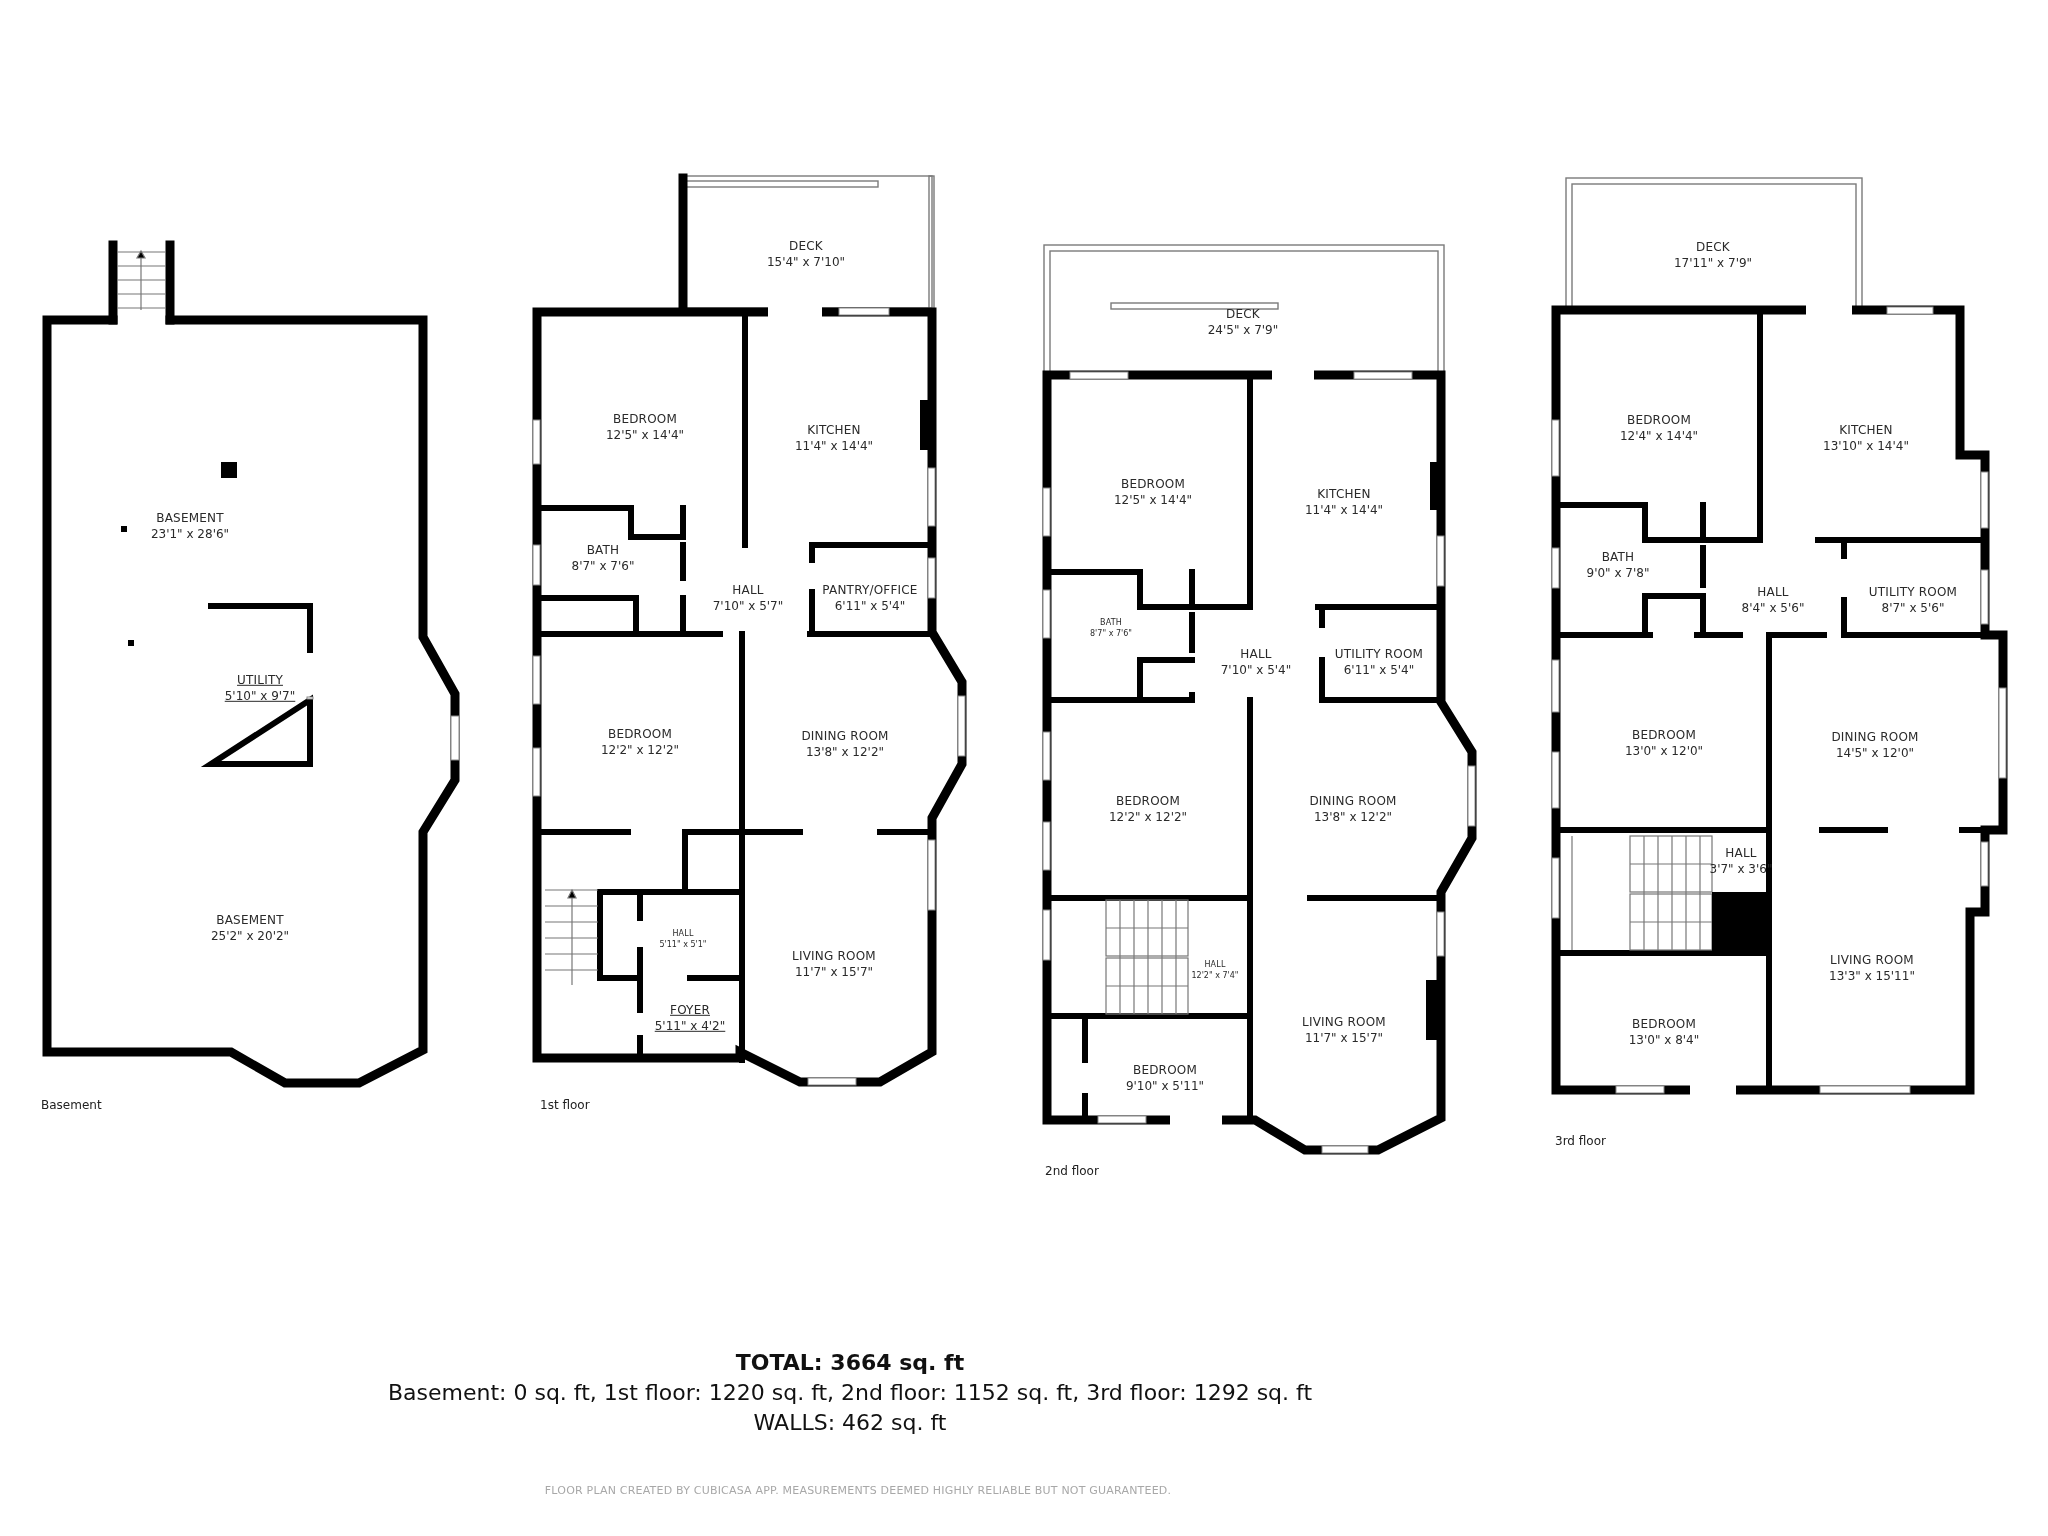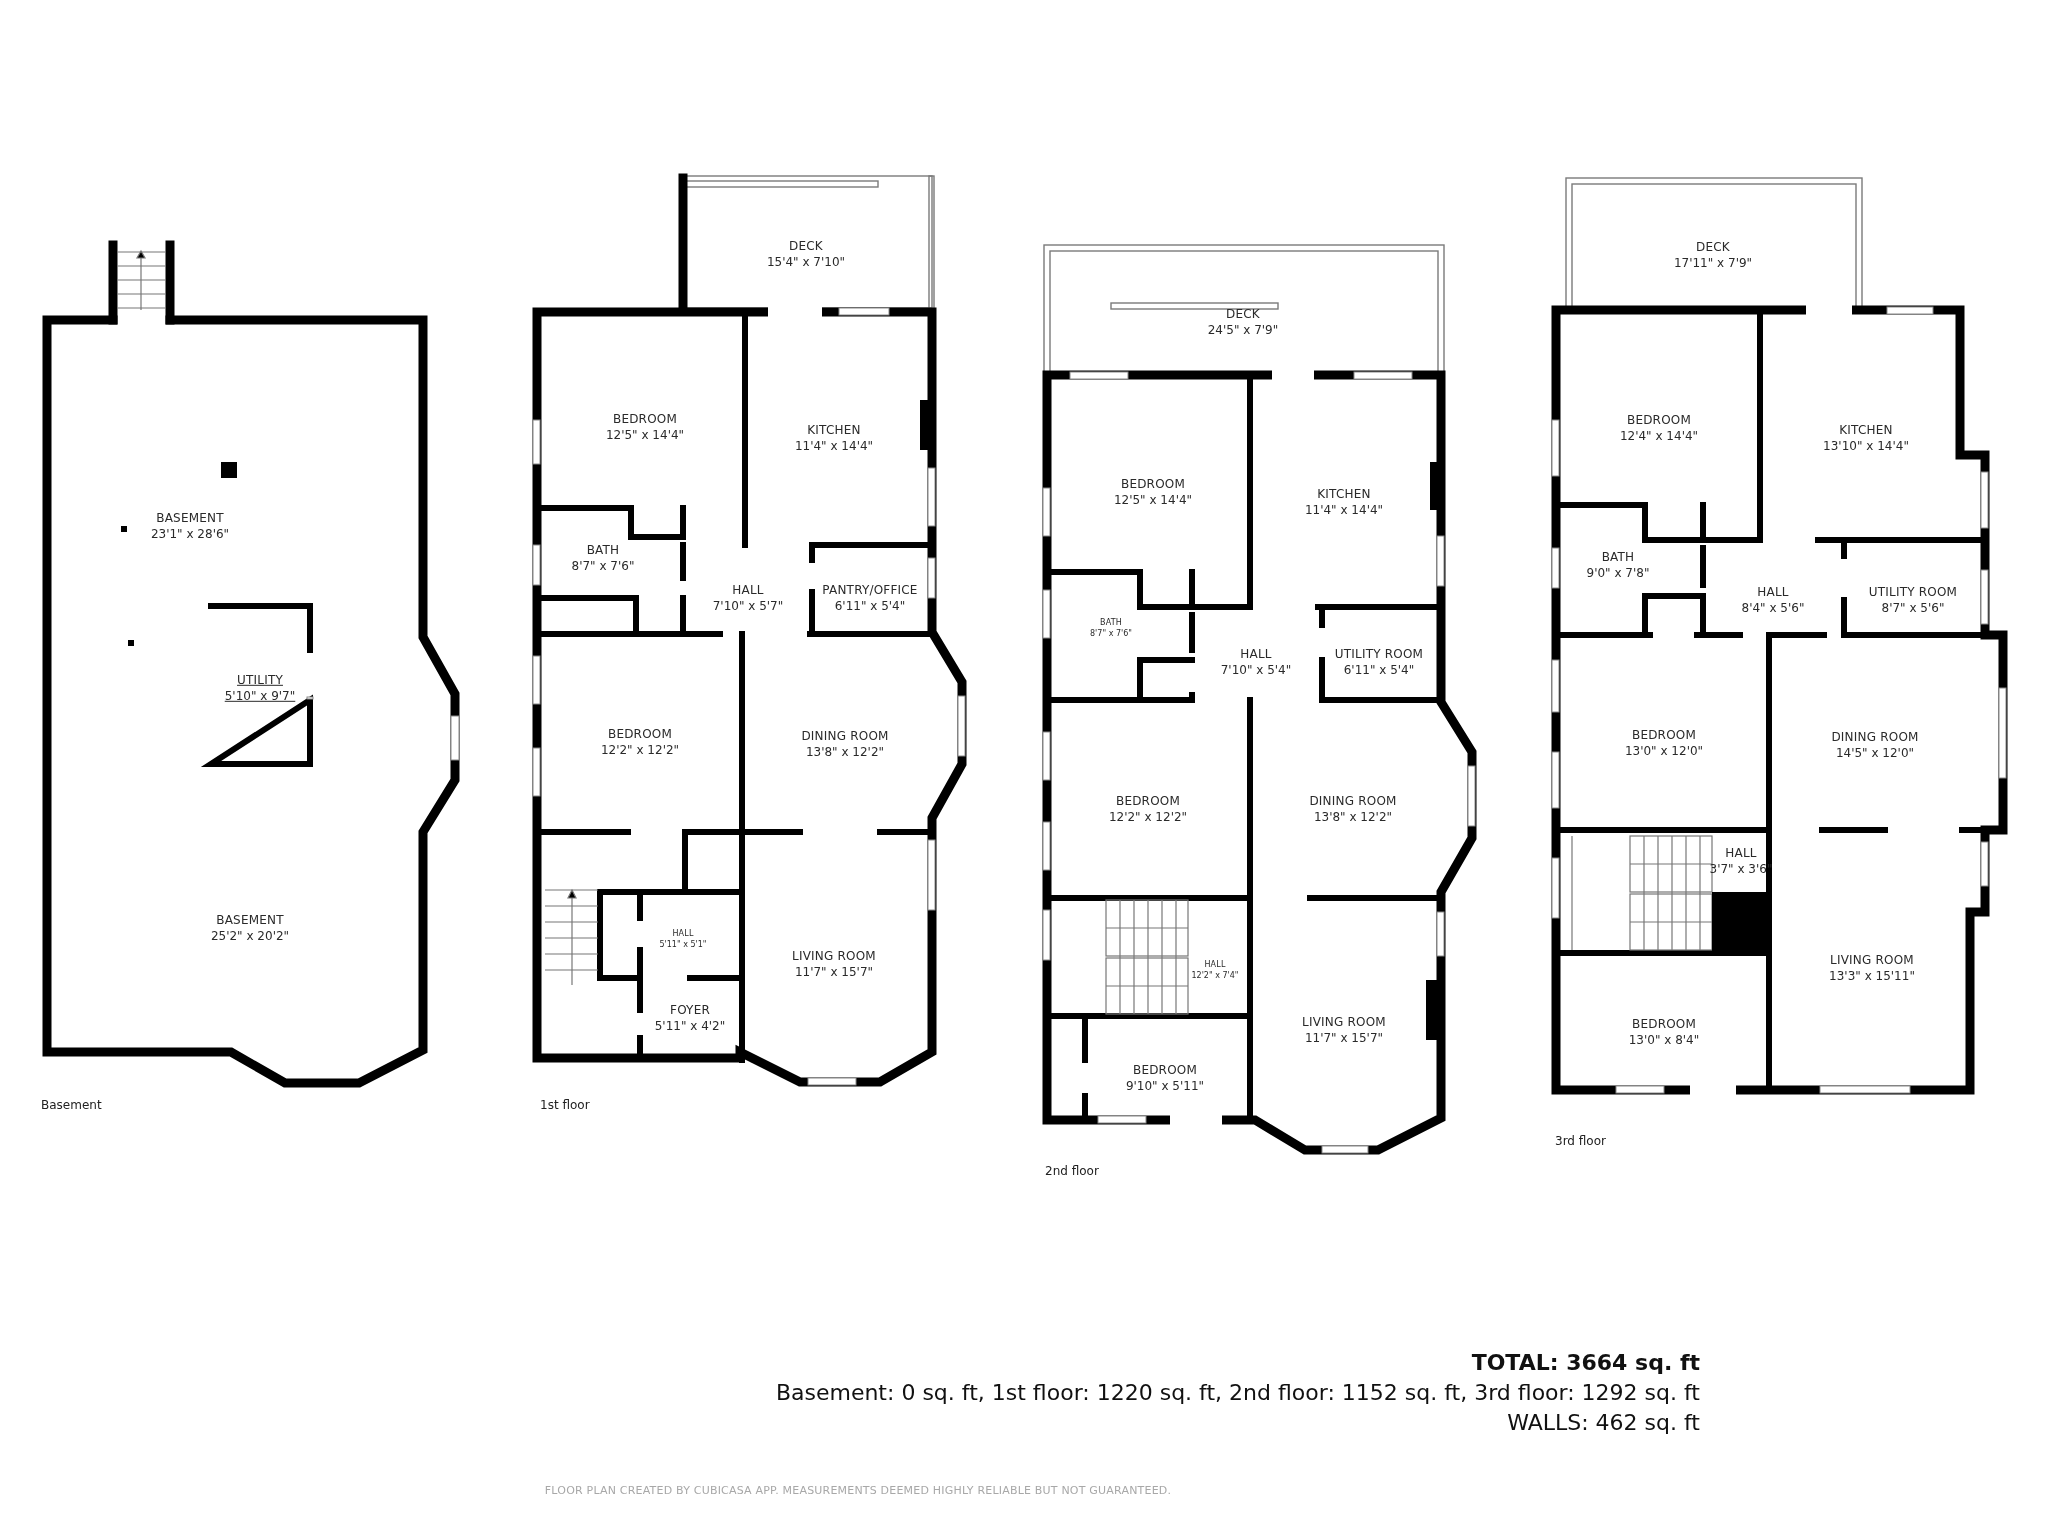--- a/index.html
+++ b/index.html
@@ -3,21 +3,21 @@
 <meta charset="utf-8">
 <style>
   html, body { margin: 0; padding: 0; background: #ffffff; }
   body { width: 2048px; height: 1536px; position: relative; overflow: hidden; font-family: "DejaVu Sans", sans-serif; color: #222; }
   #plans { position: absolute; left: 0; top: 0; width: 2048px; height: 1536px; }
   .room-label { position: absolute; transform: translate(-50%, -50%); text-align: center; color: #2a2a2a; line-height: 1.35; white-space: nowrap; pointer-events: none; }
   .room-label .rname { display: block; font-size: 12px; letter-spacing: 0.2px; }
   .room-label .rdim { display: block; font-size: 12px; }
   .room-label.small .rname, .room-label.small .rdim { font-size: 8px; }
   .floor-caption { position: absolute; font-size: 12px; color: #222; }
-  #summary { position: absolute; left: 0; width: 1700px; top: 1348px; text-align: right; }
+  #summary { position: absolute; left: 0; width: 1700px; top: 1348px; text-align: center; }
   #summary .total { font-size: 22px; font-weight: bold; color: #111; line-height: 30px; }
   #summary .line { font-size: 22px; color: #111; line-height: 30px; }
   #footer-note { position: absolute; left: 0; width: 1716px; top: 1484px; text-align: center; font-size: 11px; color: #a8a8a8; letter-spacing: 0.2px; }
 </style>
 </head>
 <body>
 
 <svg id="plans" viewBox="0 0 2048 1536" xmlns="http://www.w3.org/2000/svg">
   <defs>
     <style>
@@ -245,21 +245,21 @@
   <span class="rdim">13'8" x 12'2"</span>
 </div>
 <div class="room-label small" style="left:683px; top:940px;">
   <span class="rname">HALL</span>
   <span class="rdim">5'11" x 5'1"</span>
 </div>
 <div class="room-label" style="left:834px; top:964px;">
   <span class="rname">LIVING ROOM</span>
   <span class="rdim">11'7" x 15'7"</span>
 </div>
-<div class="room-label" style="left:690px; top:1018px;">
+<div class="room-label" style="left:690px; top:1018px;text-decoration:underline;">
   <span class="rname">FOYER</span>
   <span class="rdim">5'11" x 4'2"</span>
 </div>
 <div class="floor-caption" style="left:540px; top:1098px;">1st floor</div>
 
 <div class="room-label" style="left:1243px; top:322px;">
   <span class="rname">DECK</span>
   <span class="rdim">24'5" x 7'9"</span>
 </div>
 <div class="room-label" style="left:1153px; top:492px;">

